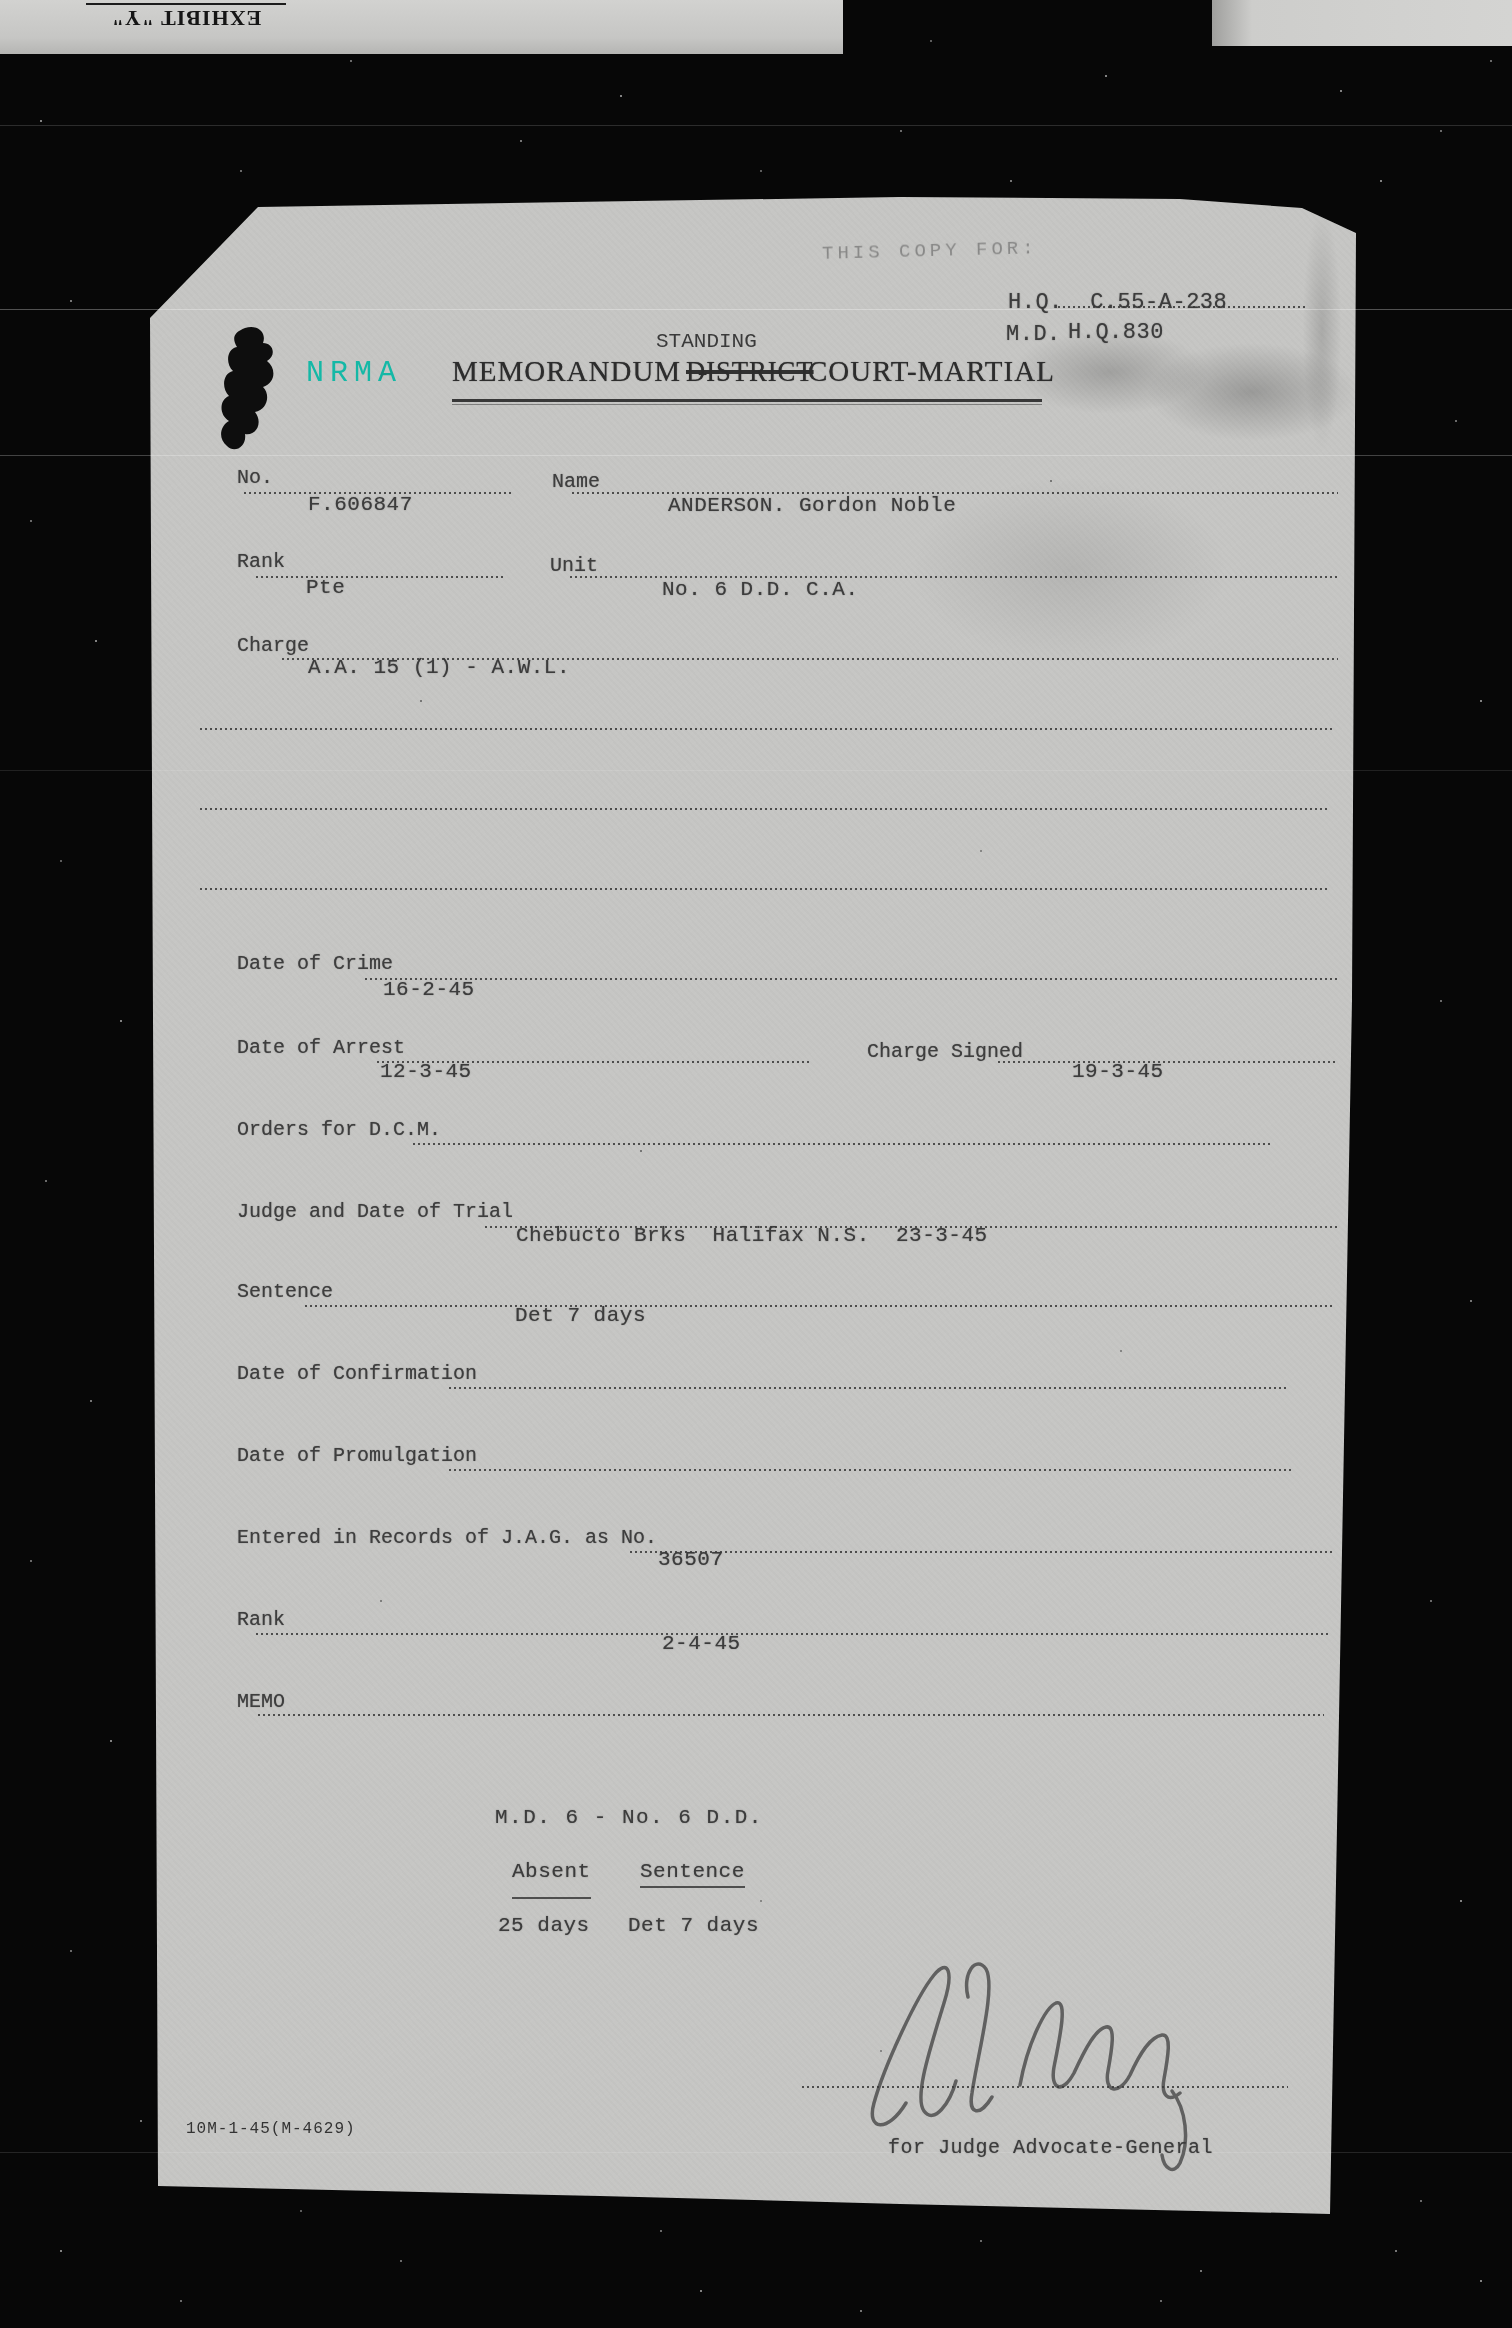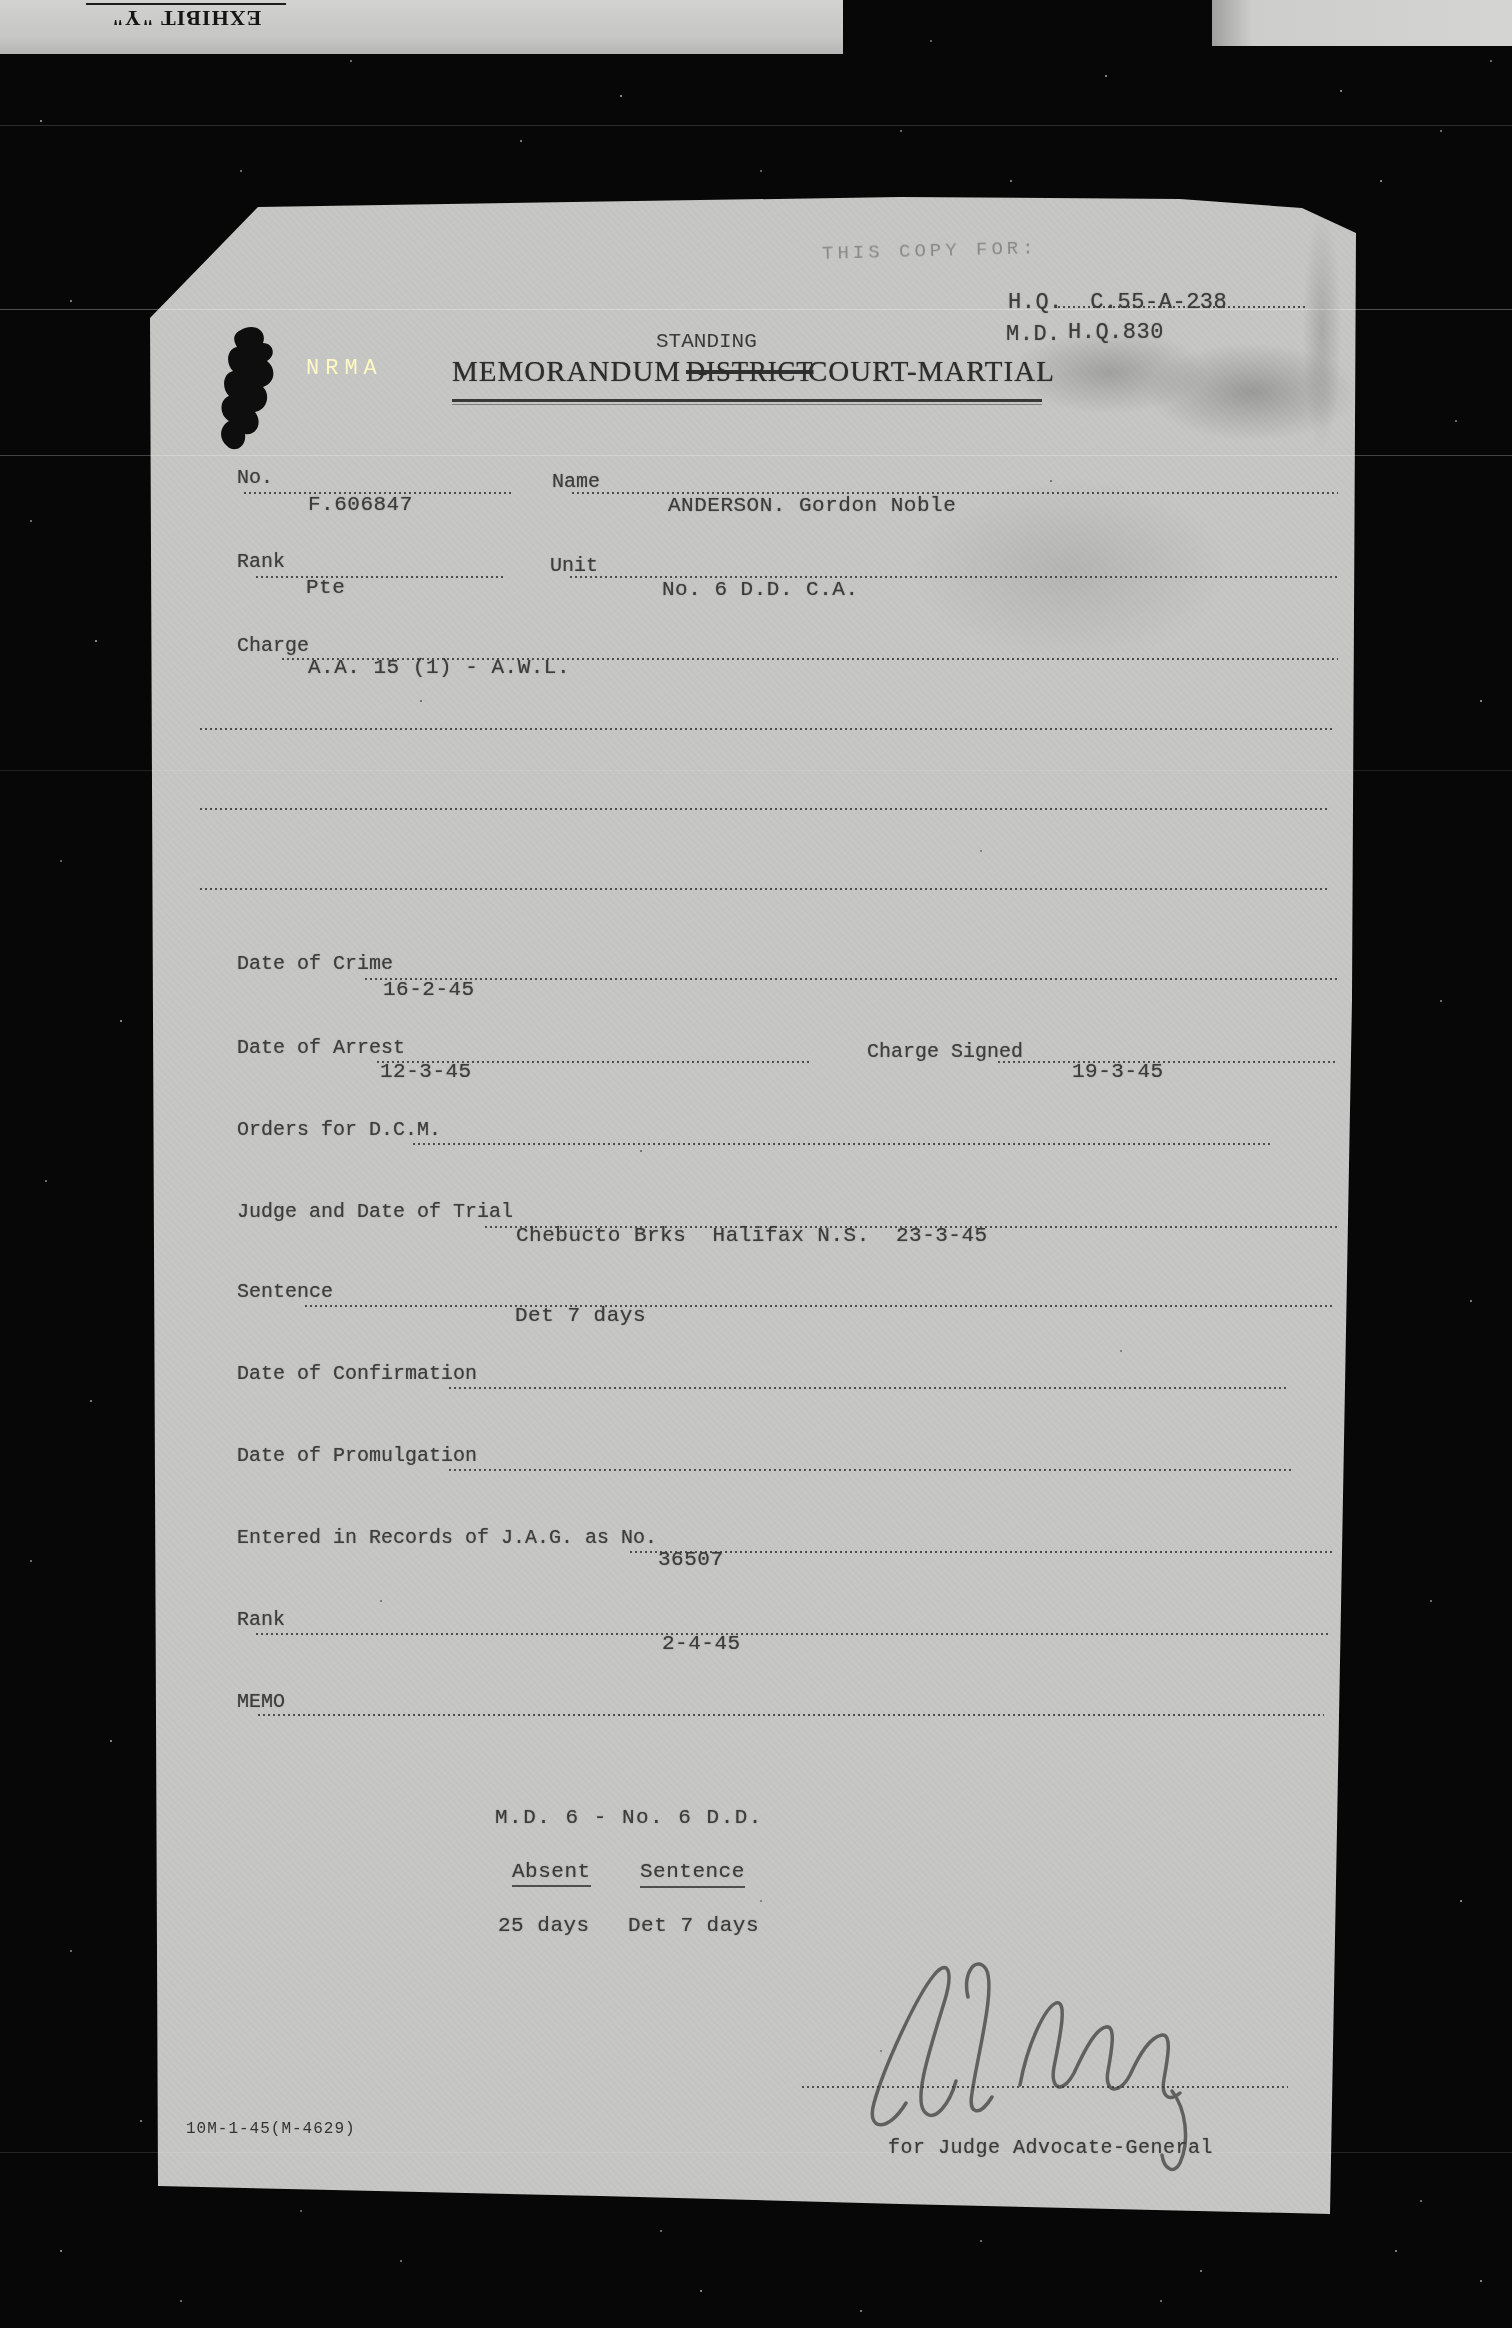--- a/index.html
+++ b/index.html
@@ -89,21 +89,21 @@
   <div class="t val" style="left:1008px;top:252px;font-size:22px">H.Q.  C.55-A-238</div>
   <div class="t val" style="left:1006px;top:284px;font-size:22px">M.D.</div>
   <div class="t val" style="left:1068px;top:282px;font-size:22px">H.Q.830</div>
   <div class="dots" style="left:1058px;top:306px;width:250px"></div>
 
   <svg style="left:216px;top:326px" width="62" height="136" viewBox="0 0 62 136">
     <path fill="#0e0e0e" d="M29,2 C41,-2 51,6 47,17 C57,17 61,29 51,35 C61,43 59,57 47,61
       C55,69 51,84 39,86 C47,96 41,110 29,108 C31,120 19,128 11,120 C1,112 5,99 13,95
       C3,89 3,74 13,70 C5,62 7,47 17,45 C9,37 11,23 21,21 C15,11 19,6 29,2 Z"></path>
   </svg>
-  <div class="t" style="left:306px;top:356px;font-size:22px;letter-spacing:6px;color:#fef9c3;filter:blur(.6px)">NRMA</div>
+  <div class="t" style="left:306px;top:356px;font-size:30px;letter-spacing:6px;color:#14b8a6;filter:blur(.6px)">NRMA</div>
   <div class="t serif hdr" style="left:452px;top:355px">MEMORANDUM  -</div>
   <div class="t" style="left:656px;top:330px;font-size:21px;color:#3a3a3a">STANDING</div>
   <div class="t serif hdr struck" style="left:686px;top:355px;transform:scaleX(.92);transform-origin:left">DISTRICT</div>
   <div class="t serif hdr" style="left:808px;top:355px">COURT-MARTIAL</div>
   <div style="position:absolute;left:452px;top:399px;width:590px;height:3px;background:#383838;filter:blur(.4px)"></div>
   <div style="position:absolute;left:452px;top:404px;width:590px;height:1px;background:rgba(56,56,56,.5)"></div>
 
   <div class="t lbl" style="left:205px;top:466px">No.</div>
   <div class="t val" style="left:308px;top:455px">F.606847</div>
   <div class="dots" style="left:244px;top:492px;width:268px"></div>
@@ -159,21 +159,21 @@
   <div class="dots" style="left:630px;top:1551px;width:702px"></div>
 
   <div class="t lbl" style="left:205px;top:1608px">Rank</div>
   <div class="t val" style="left:662px;top:1594px">2-4-45</div>
   <div class="dots" style="left:256px;top:1633px;width:1074px"></div>
 
   <div class="t lbl" style="left:205px;top:1690px">MEMO</div>
   <div class="dots" style="left:258px;top:1714px;width:1066px"></div>
 
   <div class="t val" style="left:495px;top:1768px;letter-spacing:1.5px">M.D. 6 - No. 6 D.D.</div>
-  <div class="t val" style="left:512px;top:1822px;border-bottom:2px solid rgba(58,58,58,.85);padding-bottom:2px">Absent</div>
+  <div class="t val" style="left:512px;top:1822px;border-bottom:2px solid rgba(58,58,58,.85);padding-bottom:14px">Absent</div>
   <div class="t val" style="left:640px;top:1822px;border-bottom:2px solid rgba(58,58,58,.85);padding-bottom:3px">Sentence</div>
   <div class="t val" style="left:498px;top:1876px">25 days</div>
   <div class="t val" style="left:628px;top:1876px">Det 7 days</div>
 
   <svg style="left:850px;top:1945px" width="400" height="230" viewBox="0 0 400 230" fill="none" stroke="#4f4f4f" stroke-width="3.5" stroke-linecap="round" opacity=".85">
     <path d="M56,158 C38,188 16,186 24,158 C34,122 66,52 84,30 C98,13 104,26 94,58 C80,104 64,152 74,166 C84,180 100,158 106,136"></path>
     <path d="M118,52 C112,28 126,10 136,24 C146,42 128,108 122,148 C118,170 130,172 142,152"></path>
     <path d="M170,140 C178,96 196,62 206,58 C218,54 210,92 204,122 C200,144 212,150 224,128
              C236,102 246,84 256,82 C266,80 262,104 258,126 C254,146 268,152 280,130
              C290,108 300,92 312,90 C322,89 318,112 314,134 C311,150 318,158 330,148"></path>

